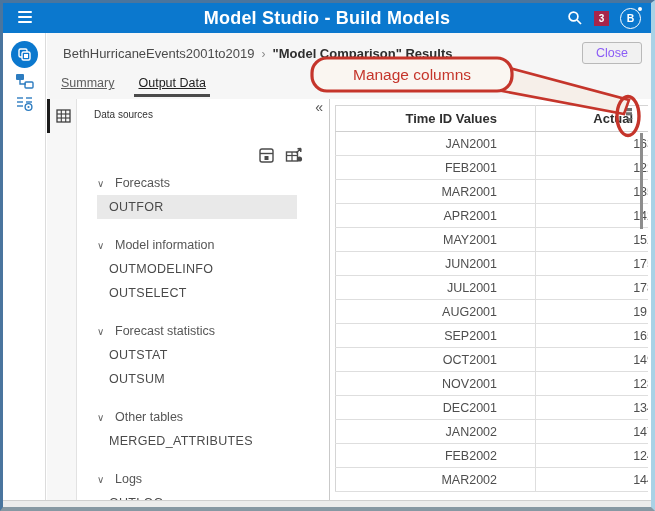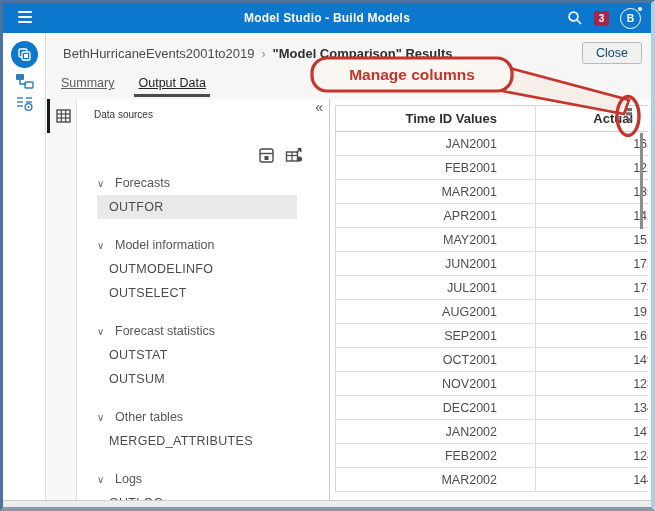--- a/index.html
+++ b/index.html
@@ -9,42 +9,42 @@
             border-top:3px solid #4a759e; border-left:3px solid #4a759e;
             border-right:4px solid #a9d2e6; border-bottom:4px solid #8798a3;
             background:#fff; overflow:hidden; }
 
   
   .appbar { position:absolute; left:0; top:0; width:648px; height:30px;
             background:#0b78ce; display:flex; align-items:center; }
   .hamburger { position:absolute; left:15px; top:8px; width:14px; height:13px; cursor:pointer; }
   .hamburger span { display:block; height:2.4px; background:#fff; margin-bottom:2.6px; border-radius:1px; }
   .appbar-title { position:absolute; left:0; right:0; text-align:center;
-                  color:#fff; font-size:12px; font-weight:bold; letter-spacing:.2px; }
+                  color:#fff; font-size:18px; font-weight:bold; letter-spacing:.2px; }
   .appbar-right { position:absolute; right:10px; top:0; height:30px; display:flex; align-items:center; gap:11px; }
   .badge { min-width:15px; height:15px; padding:0 3px; background:#a8254b; color:#fff;
            font-size:10px; font-weight:bold; display:flex; align-items:center; justify-content:center; }
   .avatar { position:relative; width:21px; height:21px; border:1.6px solid #fff; border-radius:50%;
             color:#fff; font-size:10.5px; font-weight:bold; display:flex; align-items:center; justify-content:center; }
   .avatar .dot { position:absolute; right:-2px; top:-2px; width:4.5px; height:4.5px; background:#fff; border-radius:50%; }
 
   
   .rail { position:absolute; left:0; top:30px; width:43px; height:475px; background:#fff;
           border-right:1px solid #dcdcdc; }
   .rail-item { position:absolute; left:0; width:43px; display:flex; justify-content:center; cursor:pointer; }
   .data-circle { width:27px; height:27px; background:#0b78ce; border-radius:50%;
                  display:flex; align-items:center; justify-content:center; }
 
   
   .main-head { position:absolute; left:44px; top:30px; width:604px; height:66px; background:#f6f6f6; }
   .breadcrumb { position:absolute; left:16px; top:13px; font-size:13px; color:#4b4b4b; white-space:nowrap; }
   .breadcrumb .sep { margin:0 7px; color:#8a8a8a; font-size:12px; }
   .breadcrumb .current { color:#2e2e2e; font-weight:bold; }
   .close-btn { position:absolute; right:9px; top:9px; padding:3px 13px; background:#f1f1f1;
-               border:1px solid #b9b9b9; border-radius:3px; font-size:12.5px; color:#0c4a6e; cursor:pointer; }
+               border:1px solid #b9b9b9; border-radius:3px; font-size:12.5px; color:#8b5cf6; cursor:pointer; }
   .tabs { position:absolute; left:14px; bottom:0; display:flex; gap:24px; }
   .tab { font-size:12.5px; color:#5d5d5d; padding-bottom:9px; cursor:pointer; position:relative;text-decoration:underline; }
   .tab.active { color:#222; }
   .tab.active::after { content:""; position:absolute; left:-4px; right:-4px; bottom:2px; height:3px; background:#4a4a4a; }
 
   
   .content { position:absolute; left:44px; top:96px; width:604px; height:409px; background:#fff; }
   .icon-strip { position:absolute; left:0; top:0; width:30px; height:409px; background:#f7f7f7;
                 border-right:1px solid #e2e2e2; }
   .strip-cell { position:relative; width:30px; height:34px; border-left:3px solid #1a1a1a;
@@ -79,21 +79,21 @@
   td.c2 { padding-right:3px; }
   table.out { border-left:1px solid #d5d5d5; }
 
   .vscroll { position:absolute; left:637px; top:130px; width:2.5px; height:96px; background:#8d8d8d; }
   .hscroll { position:absolute; left:0px; top:497px; width:648px; height:8px; background:#ececec;
              border-top:1px solid #cfcfcf; }
 
   
   .ann-svg { position:absolute; left:0; top:0; width:648px; height:505px; pointer-events:none; }
   .ann-label { position:absolute; left:309px; top:55px; width:200px; height:33px; line-height:33px;
-               text-align:center; font-size:15.5px; font-weight:bold; color:#c5352b; pointer-events:none; }
+               text-align:center; font-size:15.5px; font-weight:normal; color:#c5352b; pointer-events:none; }
 
   .icon-svg { display:block; }
 </style>
 </head>
 <body>
 
 <div class="screen">
 
   <div class="appbar" style="background: rgb(11, 120, 206);">
     <div class="hamburger">

